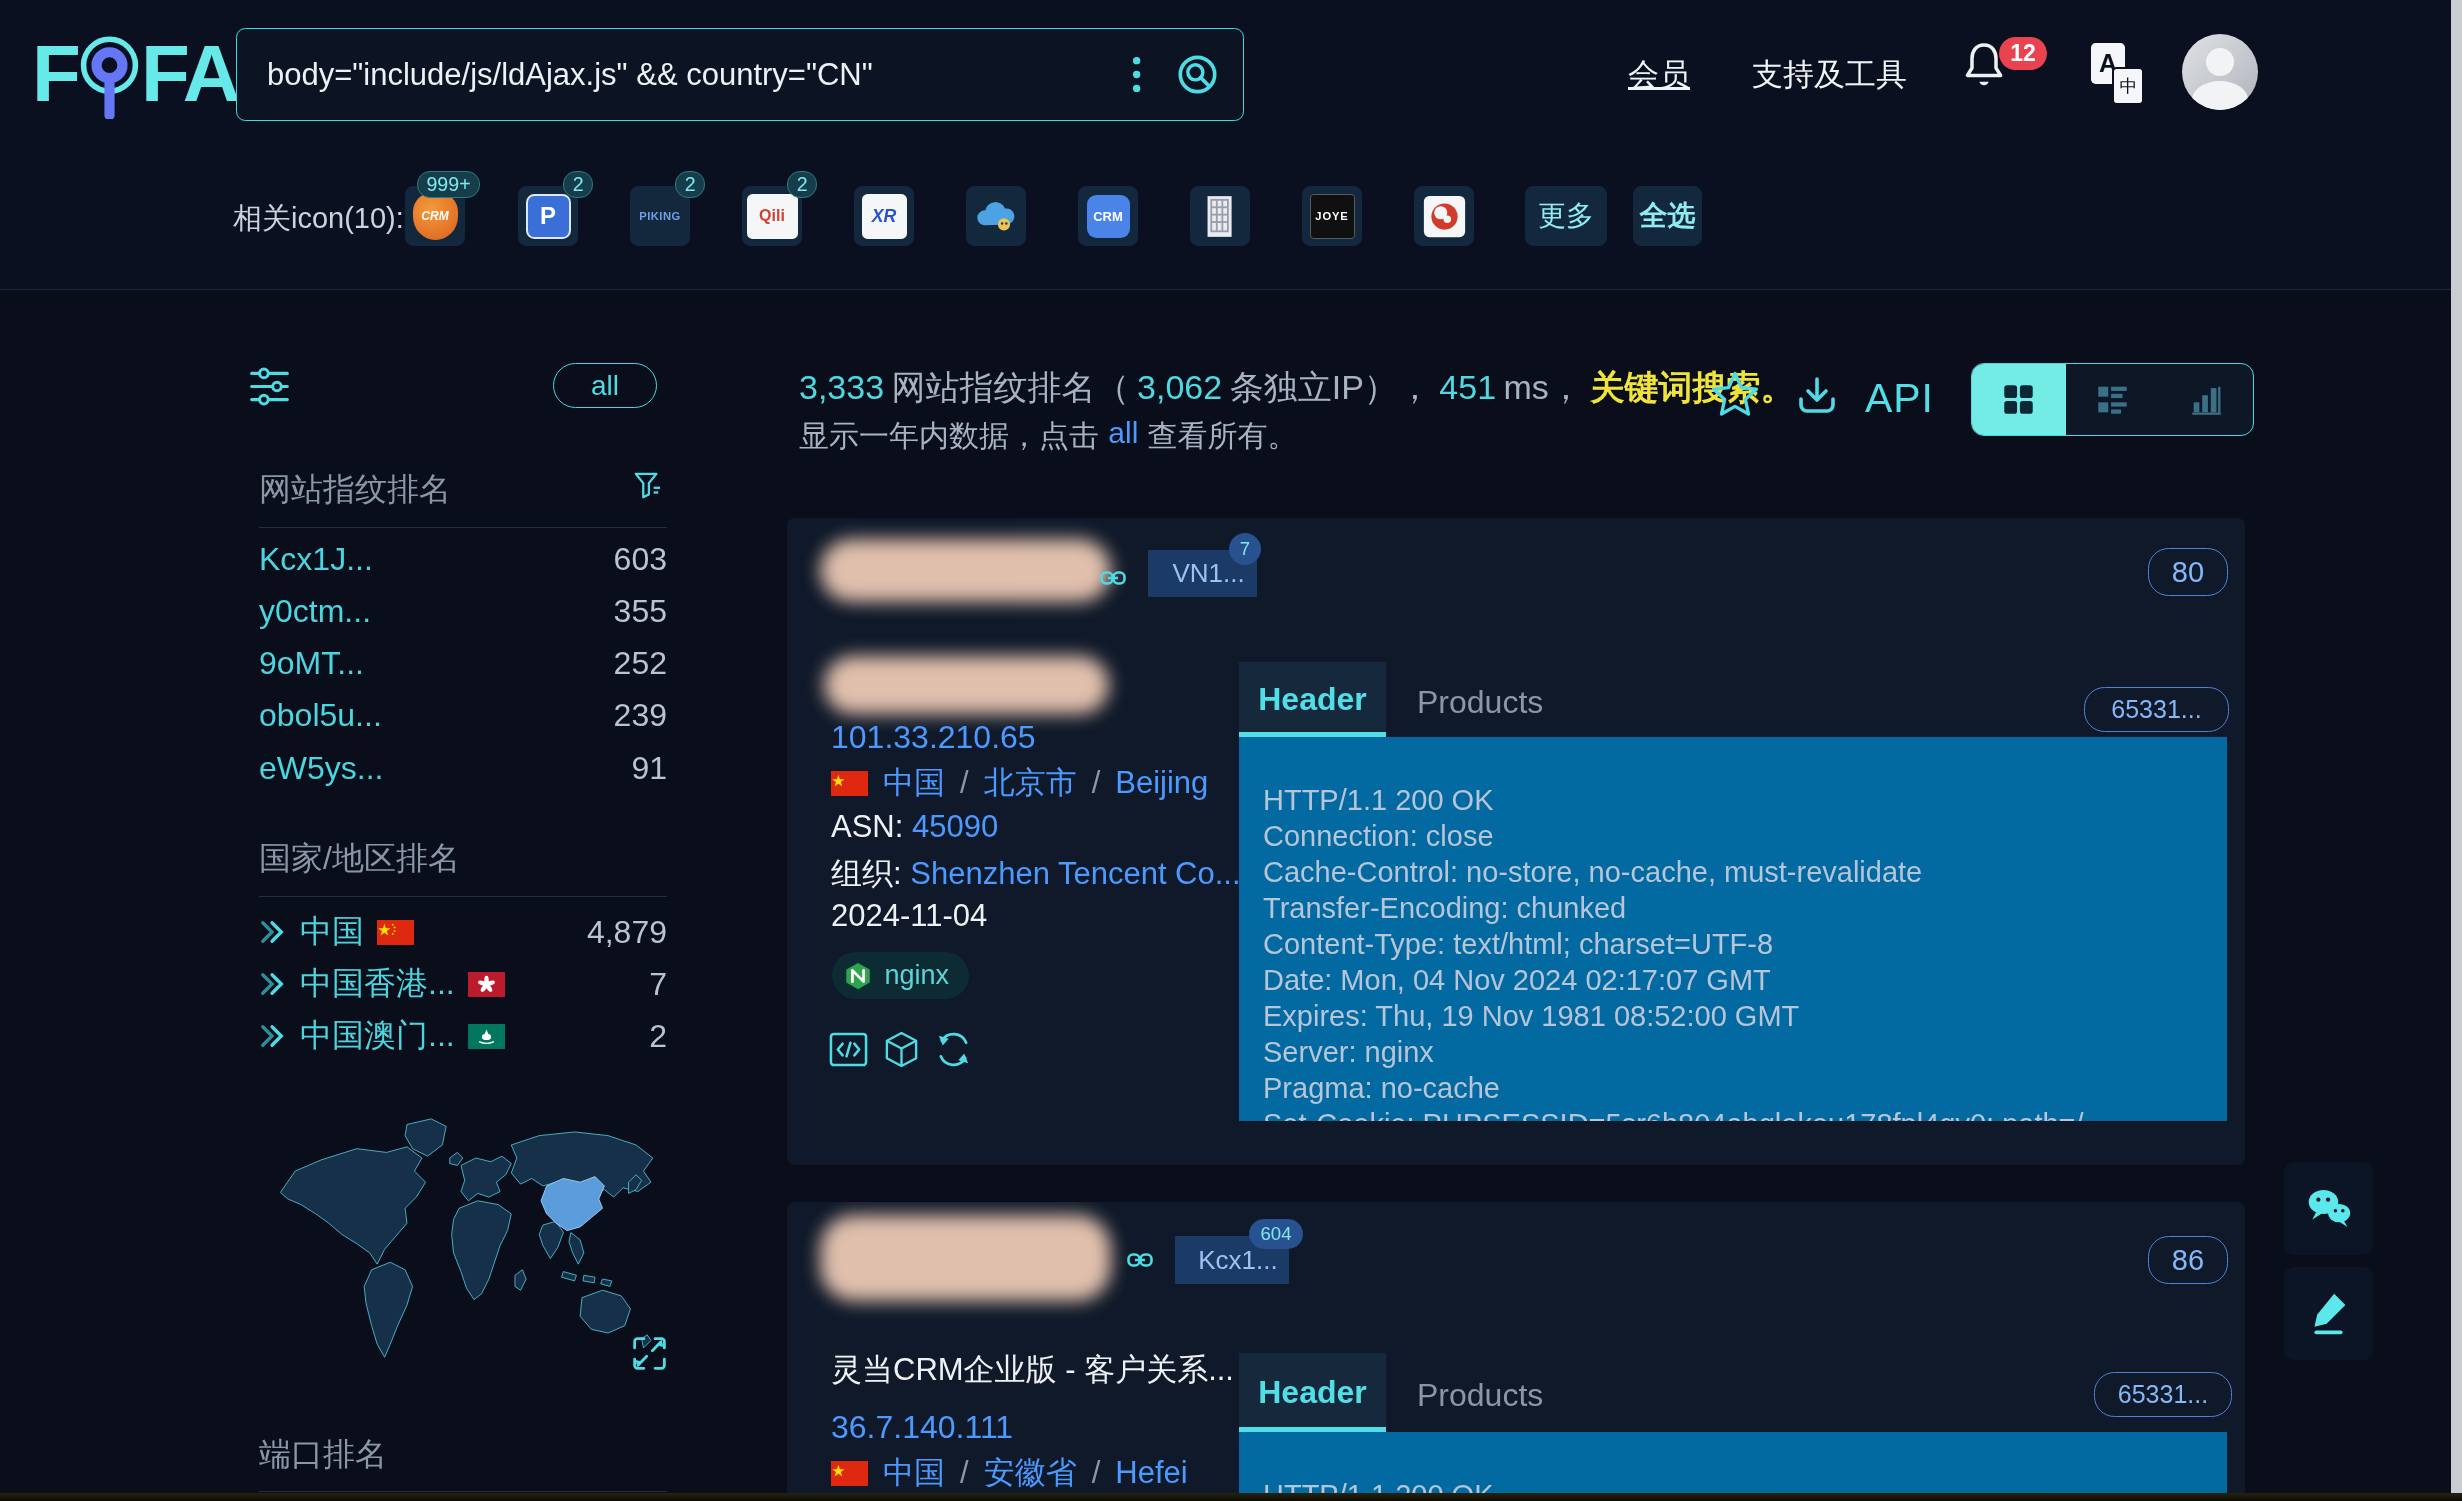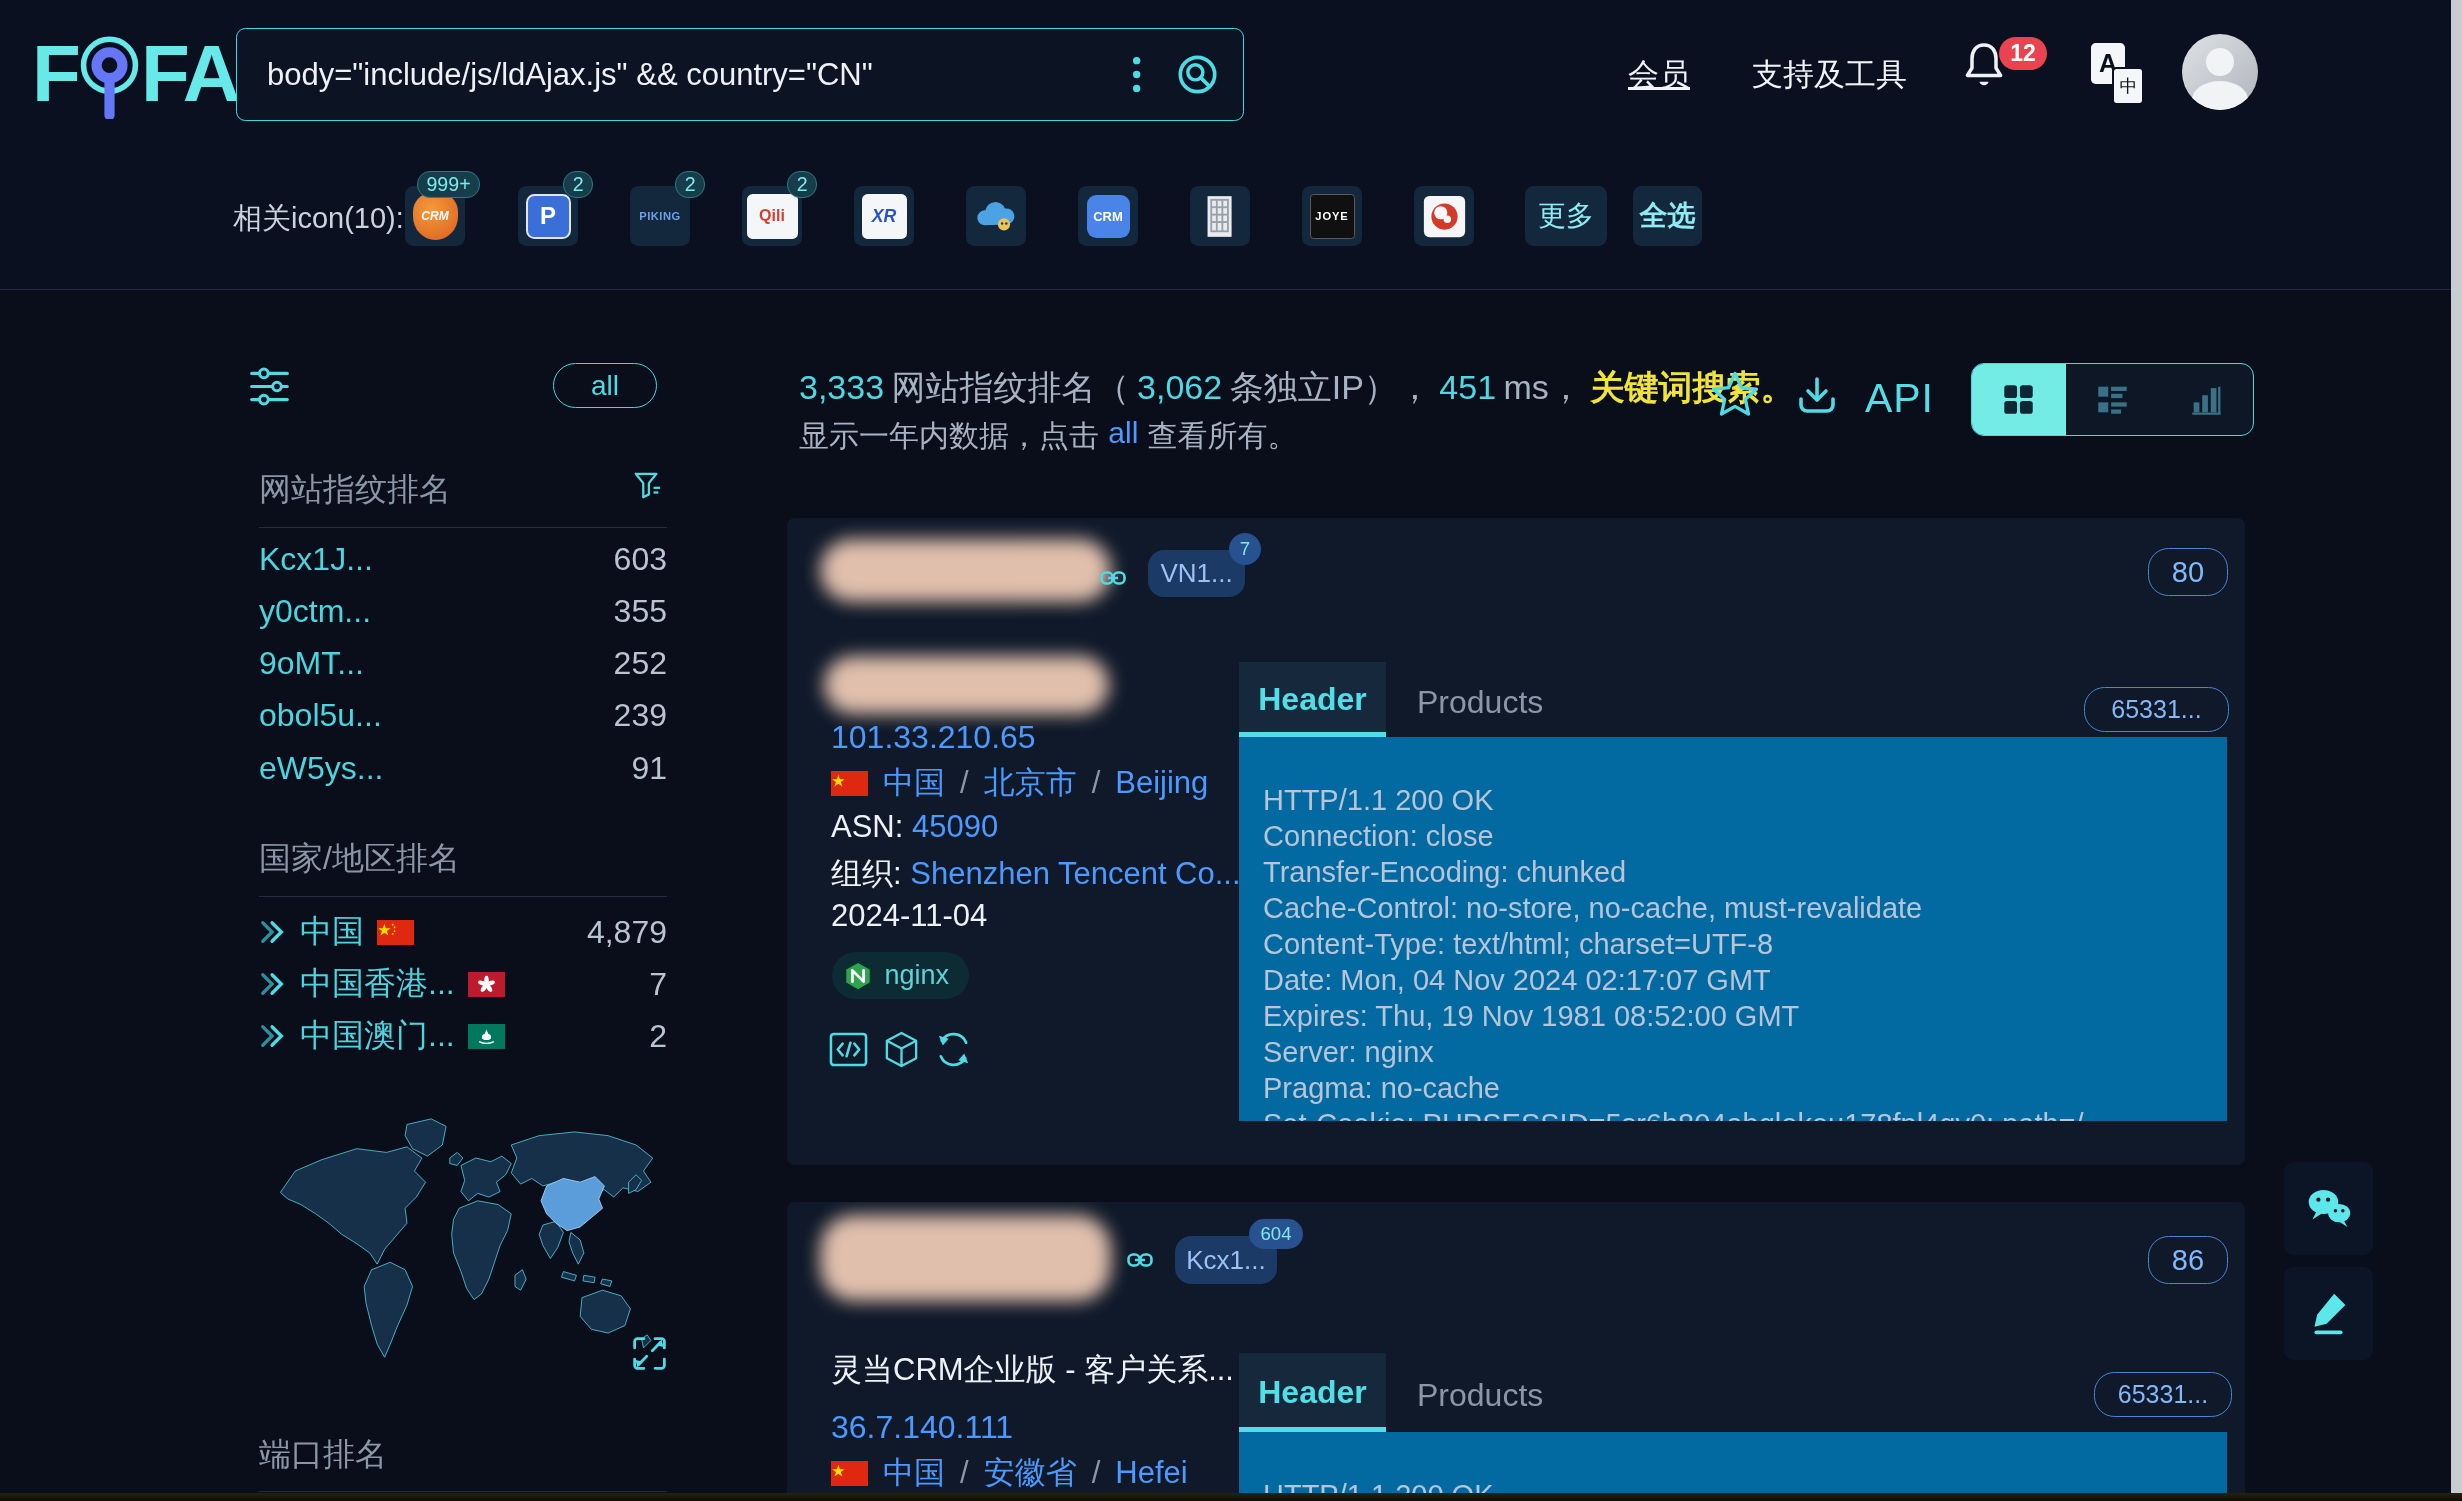--- a/index.html
+++ b/index.html
@@ -45,22 +45,22 @@
   .stats{position:absolute;left:799px;top:365px;font-size:34px;color:#a7b2c2;display:flex;align-items:baseline;gap:7.5px;white-space:nowrap;justify-content:flex-end;}
   .cy{color:#4fd8e2;}
   .note{position:absolute;left:799px;top:416px;font-size:30px;color:#a7b2c2;display:flex;gap:9.3px;white-space:nowrap;}
   .seg{position:absolute;left:1971px;top:363px;width:281px;height:71px;border:1.9px solid #46dbe4;border-radius:13px;
        display:flex;overflow:hidden;background:#0d1726;}
   .seg>div{flex:1;display:flex;align-items:center;justify-content:center;cursor:pointer;}
   .seg .on{background:#74ece6;}
   
   .card{position:absolute;left:787px;width:1458px;background:#0f1929;border-radius:7.5px;overflow:hidden;}
   .blob{position:absolute;background:#ecc9b4;filter:blur(9.3px);border-radius:34px;opacity:.95;}
-  .tag{position:absolute;background:#1c3a66;border-radius:16px;color:#9cc2f4;font-size:26px;
-       display:flex;align-items:center;justify-content:center;cursor:pointer;}
+  .tag{position:absolute;background:#1c3a66;border-radius:1px;color:#9cc2f4;font-size:26px;
+       display:flex;align-items:center;justify-content:center;cursor:pointer;padding-left:12px;}
   .tagbadge{position:absolute;background:#27518f;color:#7fe9ef;font-size:18.6px;border-radius:15px;
        display:flex;align-items:center;justify-content:center;}
   .portpill{position:absolute;border:1.9px solid #4d82d8;border-radius:20.5px;color:#85b8f8;font-size:29px;
        display:flex;align-items:center;justify-content:center;cursor:pointer;}
   .iptext{position:absolute;color:#4c9aff;font-size:32px;cursor:pointer;}
   .geo{position:absolute;display:flex;align-items:center;gap:15px;font-size:31px;}
   .geo .lnk{color:#4c9aff;cursor:pointer;}
   .geo .sep{color:#8b96a7;}
   .kv{position:absolute;font-size:31px;color:#eef2f7;}
   .kv .lnk{color:#4c9aff;cursor:pointer;}
@@ -447,22 +447,22 @@
       <span>Header</span>
       <div class="ul"></div>
     </div>
     <div class="tab-plain" style="left:630px;top:166px;">Products</div>
     <div class="certpill" style="left:1297px;top:169px;width:143px;height:43px;">65331...</div>
 
     <div class="hbox" style="left:452px;top:219px;width:988px;height:384px;">
       <div style="padding:45px 0 0 24px;">
         <div class="hline-txt">HTTP/1.1 200 OK</div>
         <div class="hline-txt">Connection: close</div>
+        <div class="hline-txt">Cache-Control: no-store, no-cache, must-revalidate</div>
         <div class="hline-txt">Transfer-Encoding: chunked</div>
-        <div class="hline-txt">Cache-Control: no-store, no-cache, must-revalidate</div>
         <div class="hline-txt">Content-Type: text/html; charset=UTF-8</div>
         <div class="hline-txt">Date: Mon, 04 Nov 2024 02:17:07 GMT</div>
         <div class="hline-txt">Expires: Thu, 19 Nov 1981 08:52:00 GMT</div>
         <div class="hline-txt">Server: nginx</div>
         <div class="hline-txt">Pragma: no-cache</div>
         <div class="hline-txt">Set-Cookie: PHPSESSID=5sr6h804abglokou178fpl4gv0; path=/</div>
       </div>
     </div>
   </div>
 

